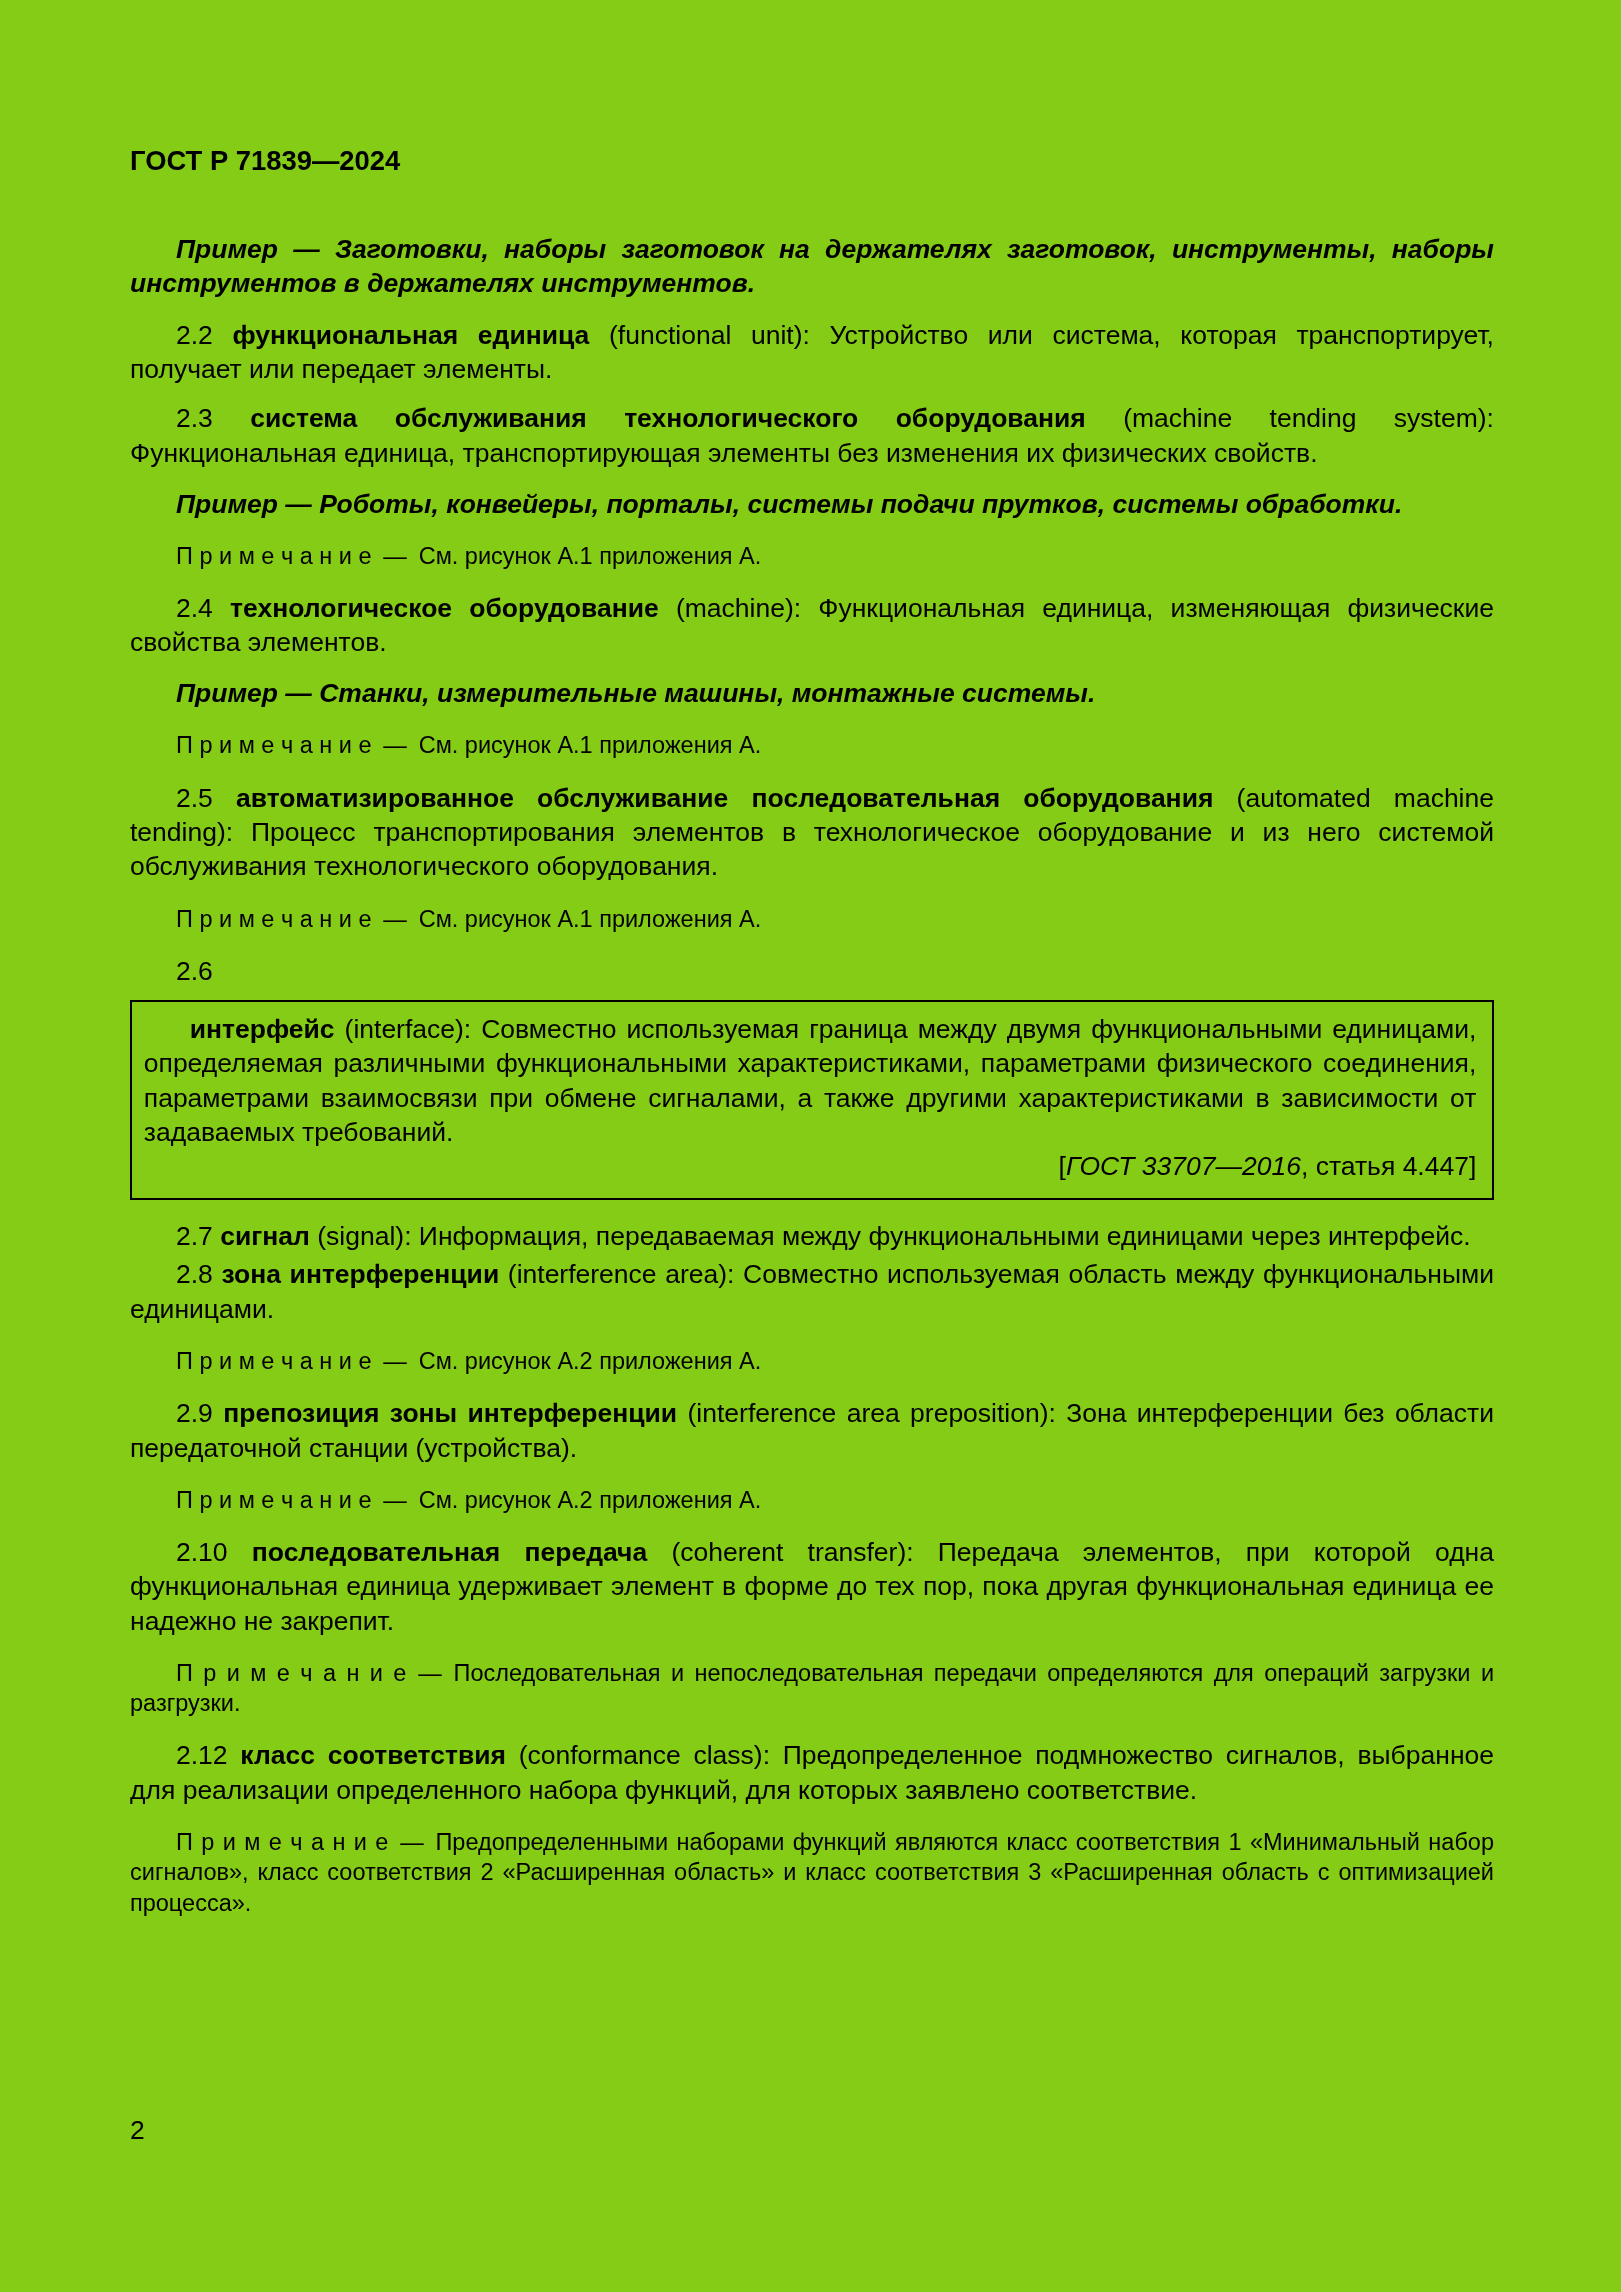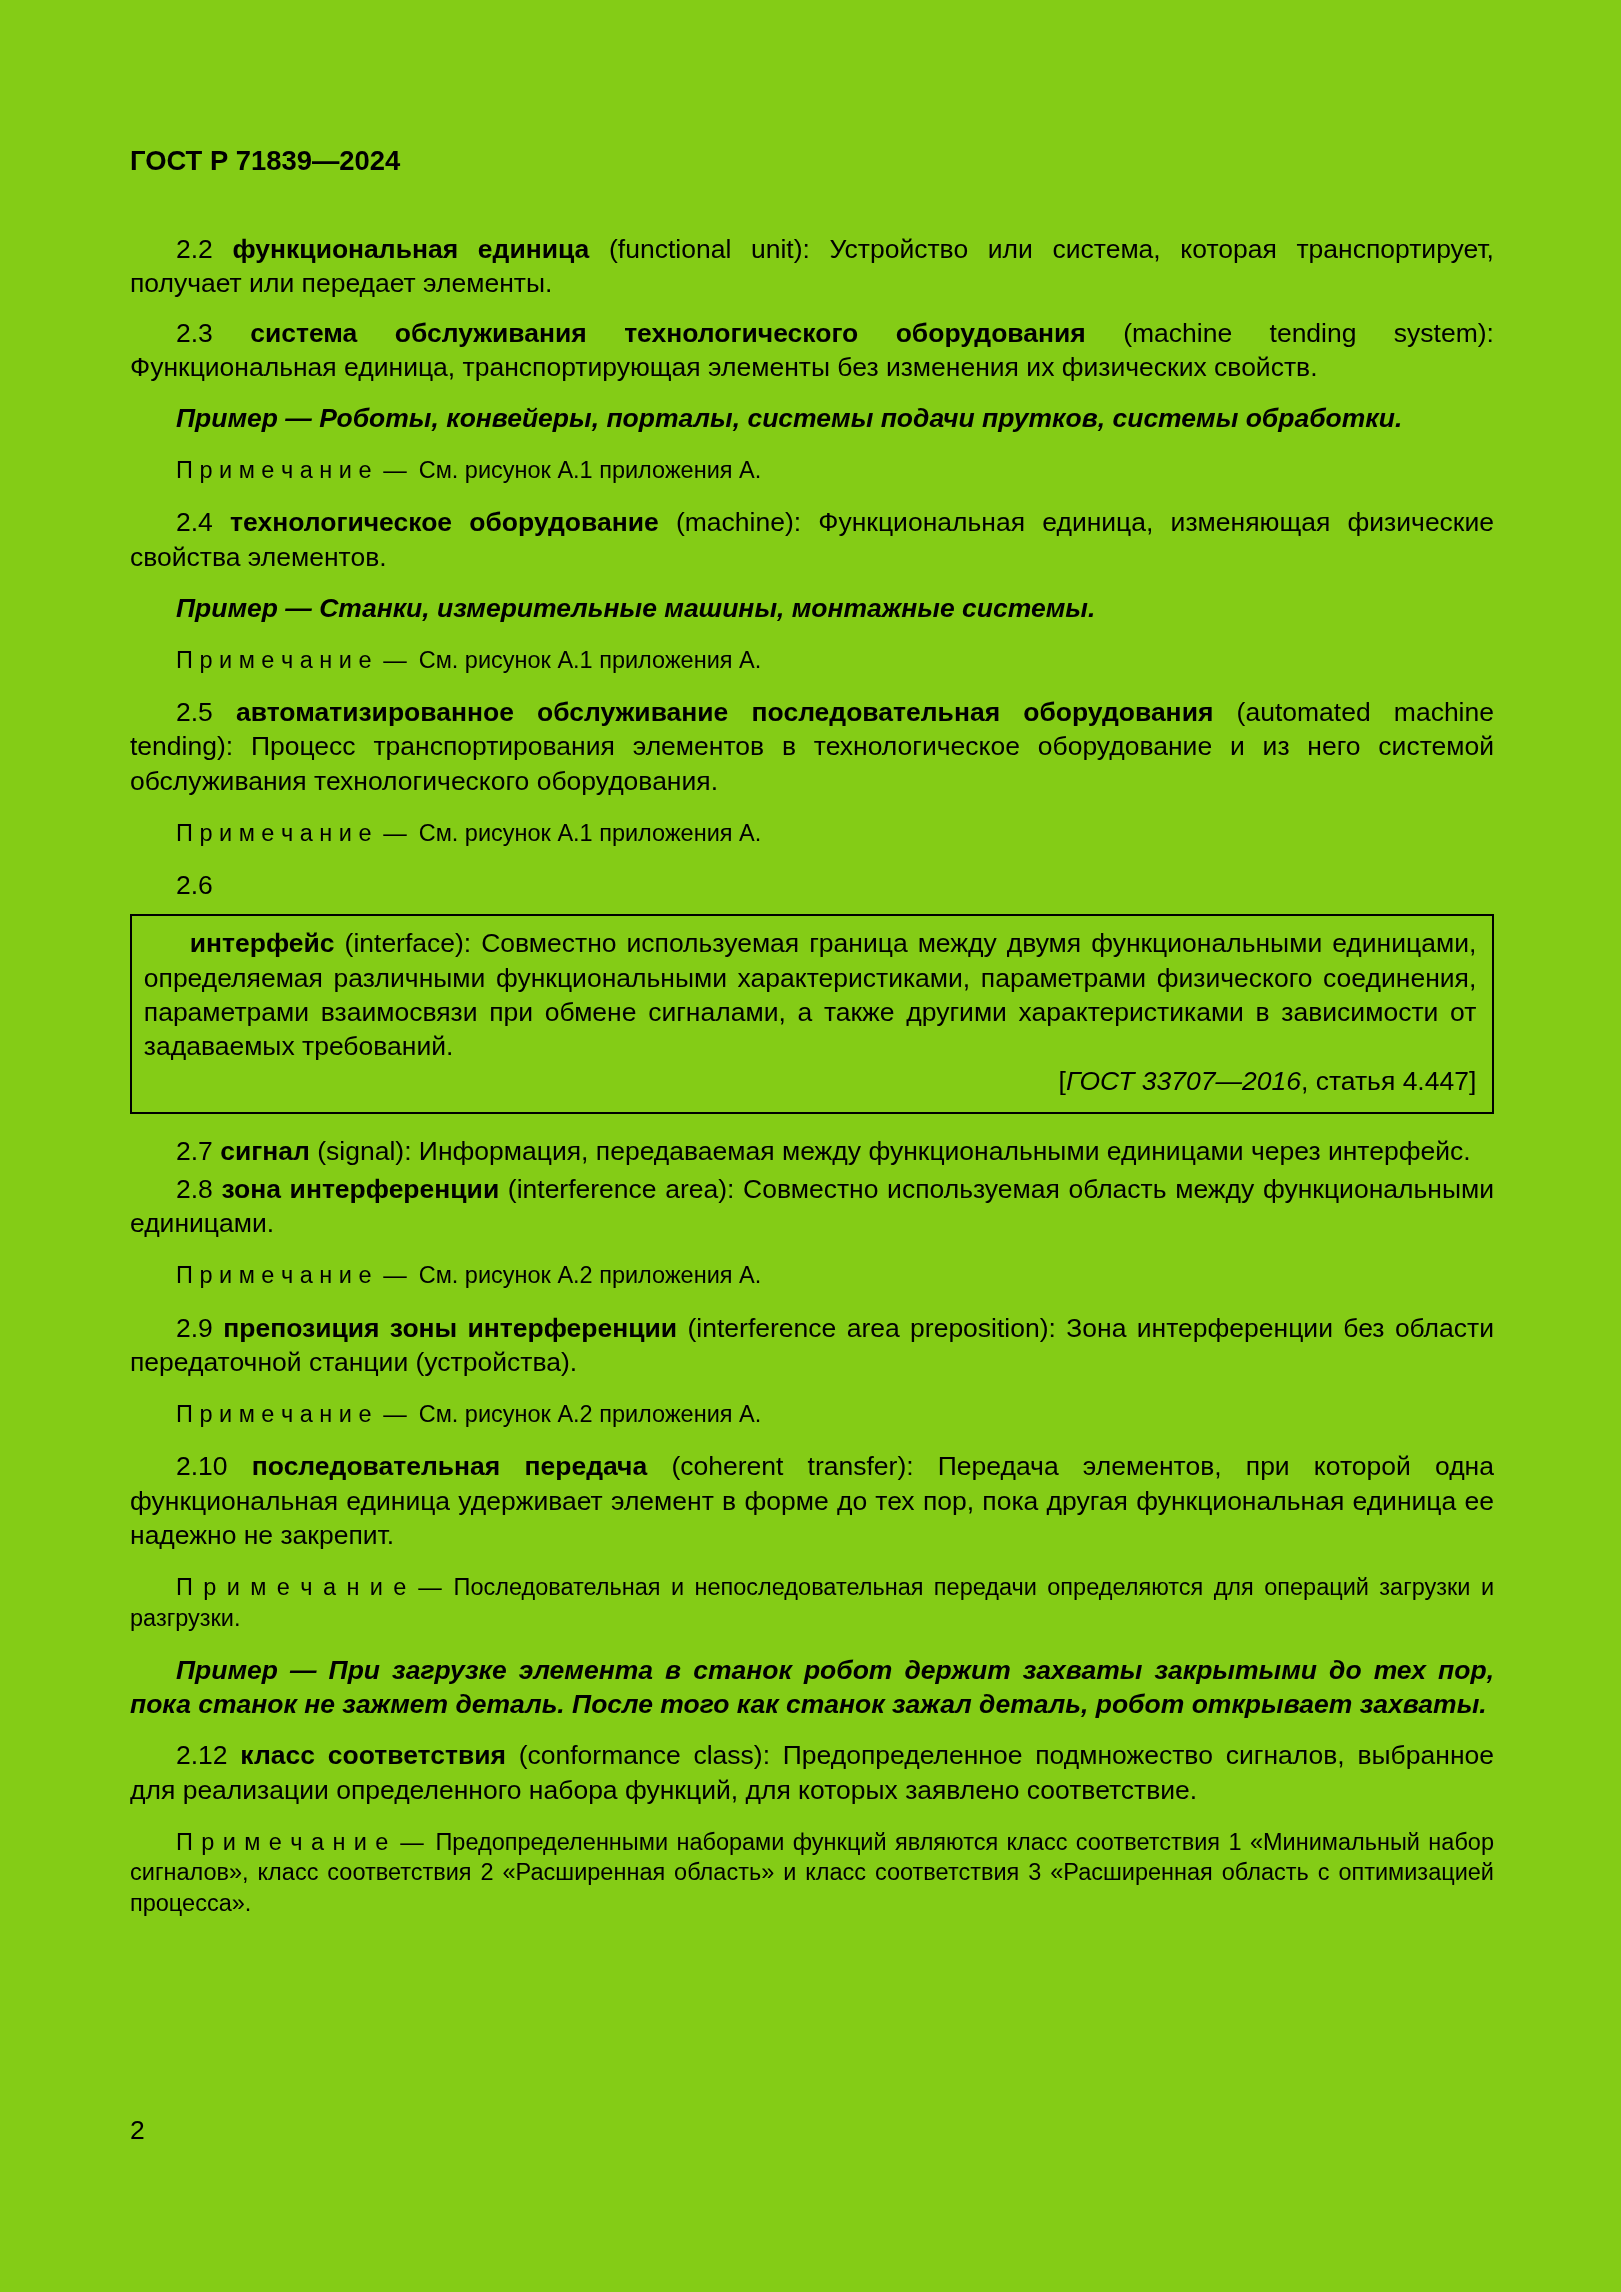--- a/index.html
+++ b/index.html
@@ -69,20 +69,21 @@
   }
 </style>
 </head>
 <body>
 
 <div class="page">
   <div class="content">
 
     <div class="doc-header">ГОСТ Р 71839—2024</div>
 
+    <p class="example">Пример — Заготовки, наборы заготовок на держателях заготовок, инструменты, наборы инструментов в держателях инструментов.</p>
 
     <p class="term"><span>2.2</span> <span class="bold">функциональная единица</span><span> (functional unit): Устройство или система, которая транспортирует, получает или передает элементы.</span></p>
 
 
     <p class="term"><span>2.3</span> <span class="bold">система обслуживания технологического оборудования</span><span> (machine tending system): Функциональная единица, транспортирующая элементы без изменения их физических свойств.</span></p>
 
     <p class="example">Пример — Роботы, конвейеры, порталы, системы подачи прутков, системы обработки.</p>
 
     <p class="note"><span>П р и м е ч а н и е</span><span class="note-dash">—</span><span>См. рисунок А.1 приложения А.</span></p>
 
@@ -110,21 +111,20 @@
     <p class="note"><span>П р и м е ч а н и е</span><span class="note-dash">—</span><span>См. рисунок А.2 приложения А.</span></p>
 
     <p class="term"><span>2.9</span> <span class="bold">препозиция зоны интерференции</span><span> (interference area preposition): Зона интерференции без области передаточной станции (устройства).</span></p>
 
     <p class="note"><span>П р и м е ч а н и е</span><span class="note-dash">—</span><span>См. рисунок А.2 приложения А.</span></p>
 
     <p class="term"><span>2.10</span> <span class="bold">последовательная передача</span><span> (coherent transfer): Передача элементов, при которой одна функциональная единица удерживает элемент в форме до тех пор, пока другая функциональная единица ее надежно не закрепит.</span></p>
 
     <p class="note"><span>П р и м е ч а н и е</span><span class="note-dash">—</span><span>Последовательная и непоследовательная передачи определяются для операций загрузки и разгрузки.</span></p>
 
-    <p class="example">Пример — При загрузке элемента в станок робот держит захваты закрытыми до тех пор, пока станок не зажмет деталь. После того как станок зажал деталь, робот открывает захваты.</p>
 
 
     <p class="term" style="margin-top:3.9px;"><span>2.12</span> <span class="bold">класс соответствия</span><span> (conformance class): Предопределенное подмножество сигналов, выбранное для реализации определенного набора функций, для которых заявлено соответствие.</span></p>
 
     <p class="note"><span>П р и м е ч а н и е</span><span class="note-dash">—</span><span>Предопределенными наборами функций являются класс соответствия 1 «Минимальный набор сигналов», класс соответствия 2 «Расширенная область» и класс соответствия 3 «Расширенная область с оптимизацией процесса».</span></p>
 
   </div>
 
   <div class="page-number">2</div>
 </div>

